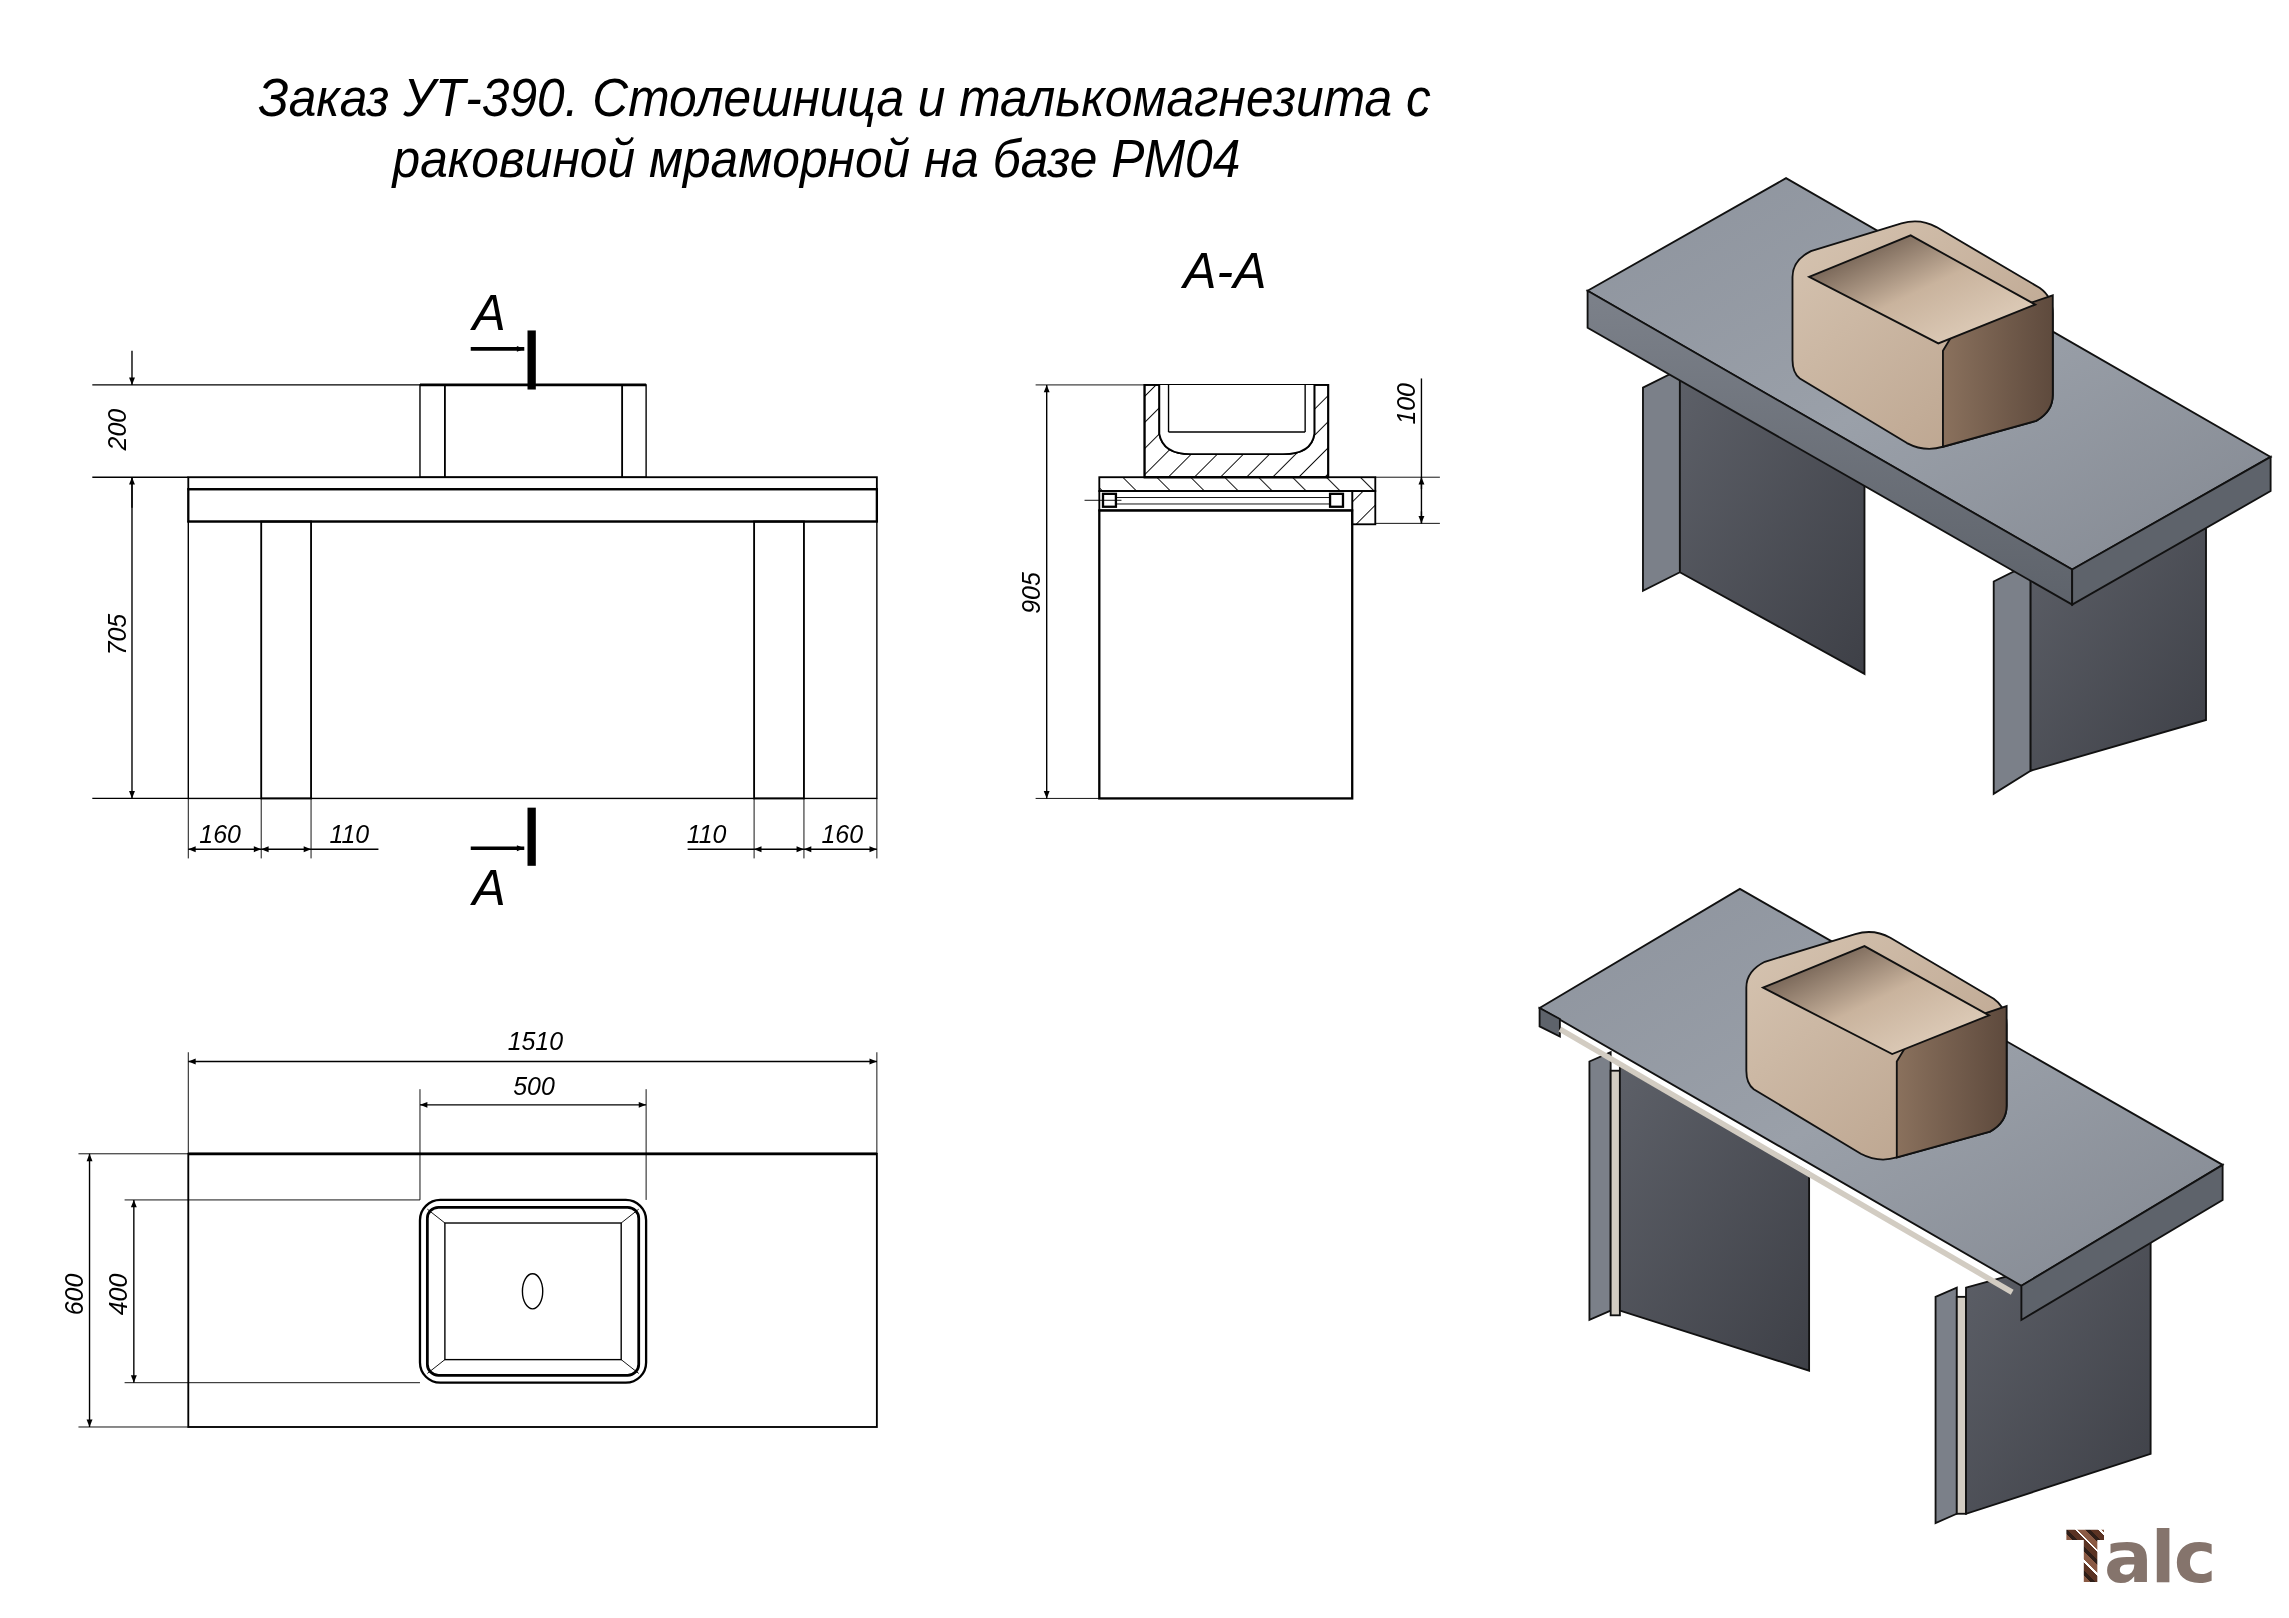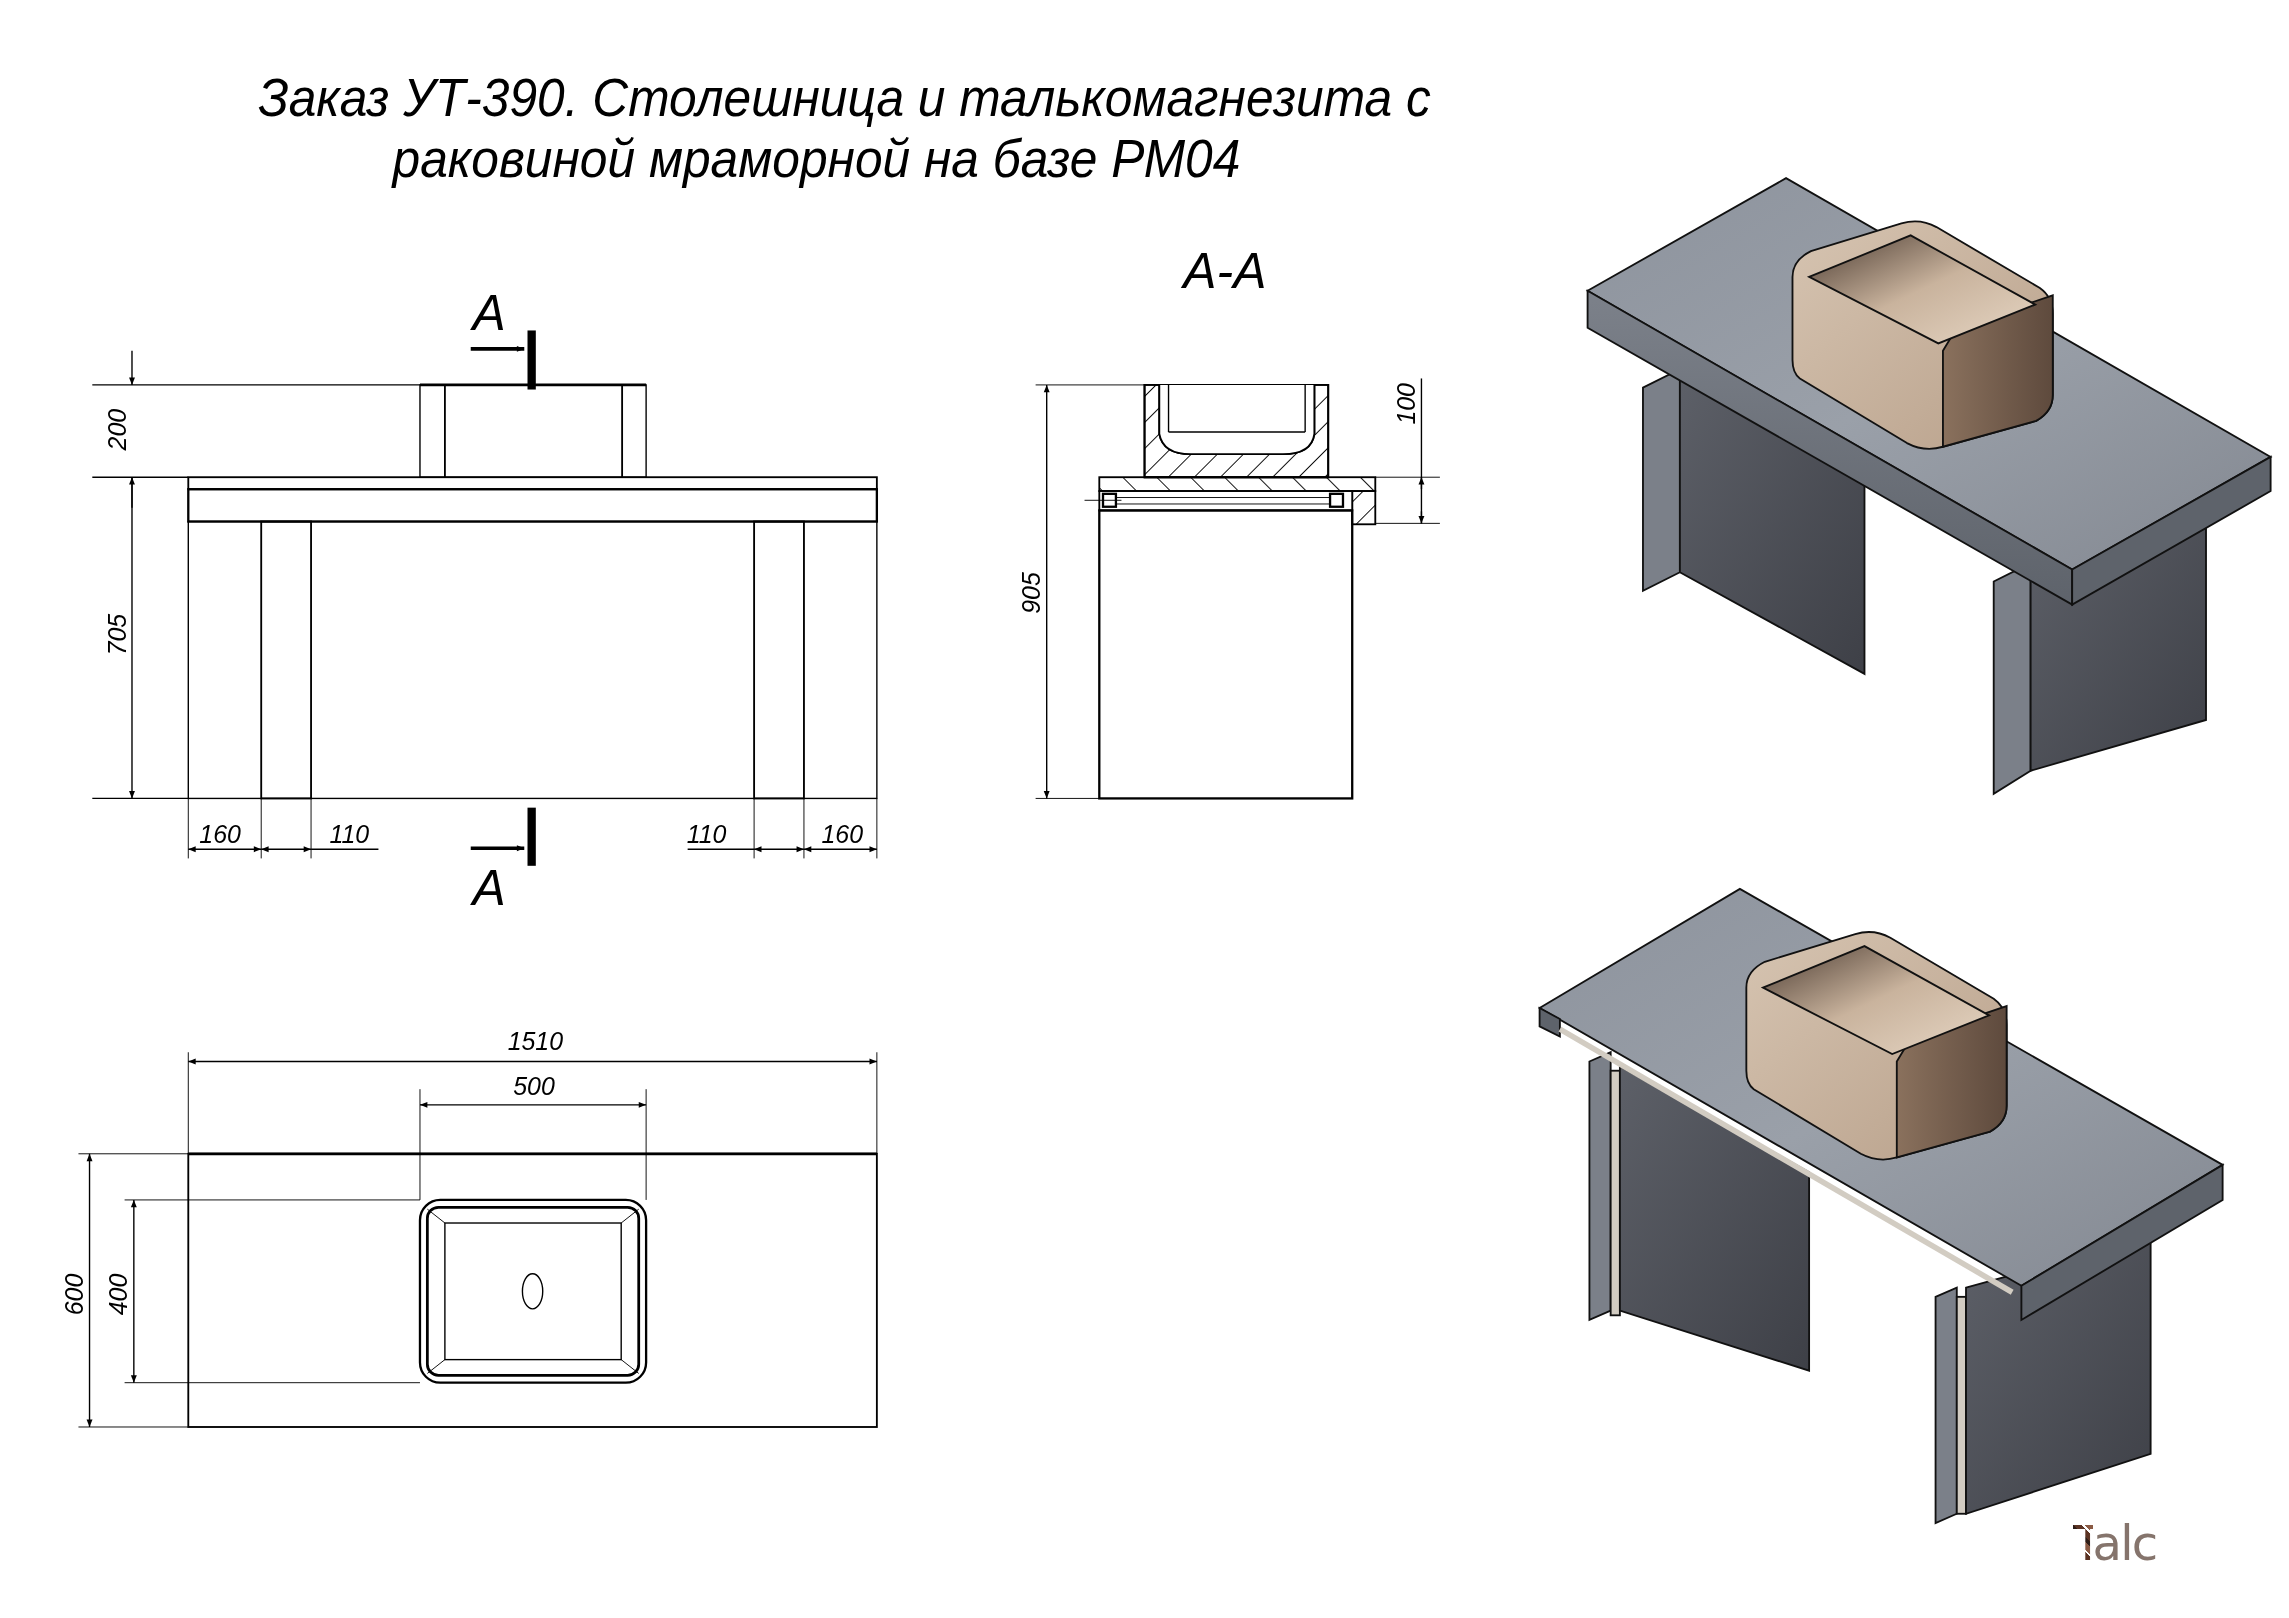--- a/index.html
+++ b/index.html
@@ -6,21 +6,21 @@
   body { width:2290px; height:1619px; position:relative; overflow:hidden;
          font-family:"Liberation Sans", sans-serif; }
   .title { position:absolute; left:0; width:1689px; text-align:center;
            font-style:italic; font-size:54px; color:#000; transform:scaleX(0.92); transform-origin:center; letter-spacing:0px; }
   .title.l1 { top:66px; }
   .title.l2 { top:127px; left:-28px; }
   svg.drawing { position:absolute; left:0; top:0; }
   .dimtxt { font-family:"Liberation Sans", sans-serif; font-style:italic; font-size:27px; fill:#000; }
   .secttxt { font-family:"Liberation Sans", sans-serif; font-style:italic; font-size:54px; fill:#000; }
   .logo { position:absolute; left:2066px; top:1515px; font-family:"DejaVu Sans", sans-serif;
-          font-weight:normal; font-size:48px; color:#85746c; letter-spacing:-1.8px;margin-left:7px; }
+          font-weight:bold; font-size:72px; color:#85746c; letter-spacing:-1.8px; }
   .logo .T { color:#5b3b2e;
      background: repeating-linear-gradient(45deg,#5b3323 0 5.5px,#ffffff 5.5px 7.4px,#8a5a44 7.4px 13px,#2e1e18 13px 16.6px);
      -webkit-background-clip:text; background-clip:text; color:transparent; }
 </style>
 </head>
 <body>
 
 <div class="title l1">Заказ УТ-390. Столешница и талькомагнезита с</div>
 <div class="title l2">раковиной мраморной на базе РМ04</div>
 

